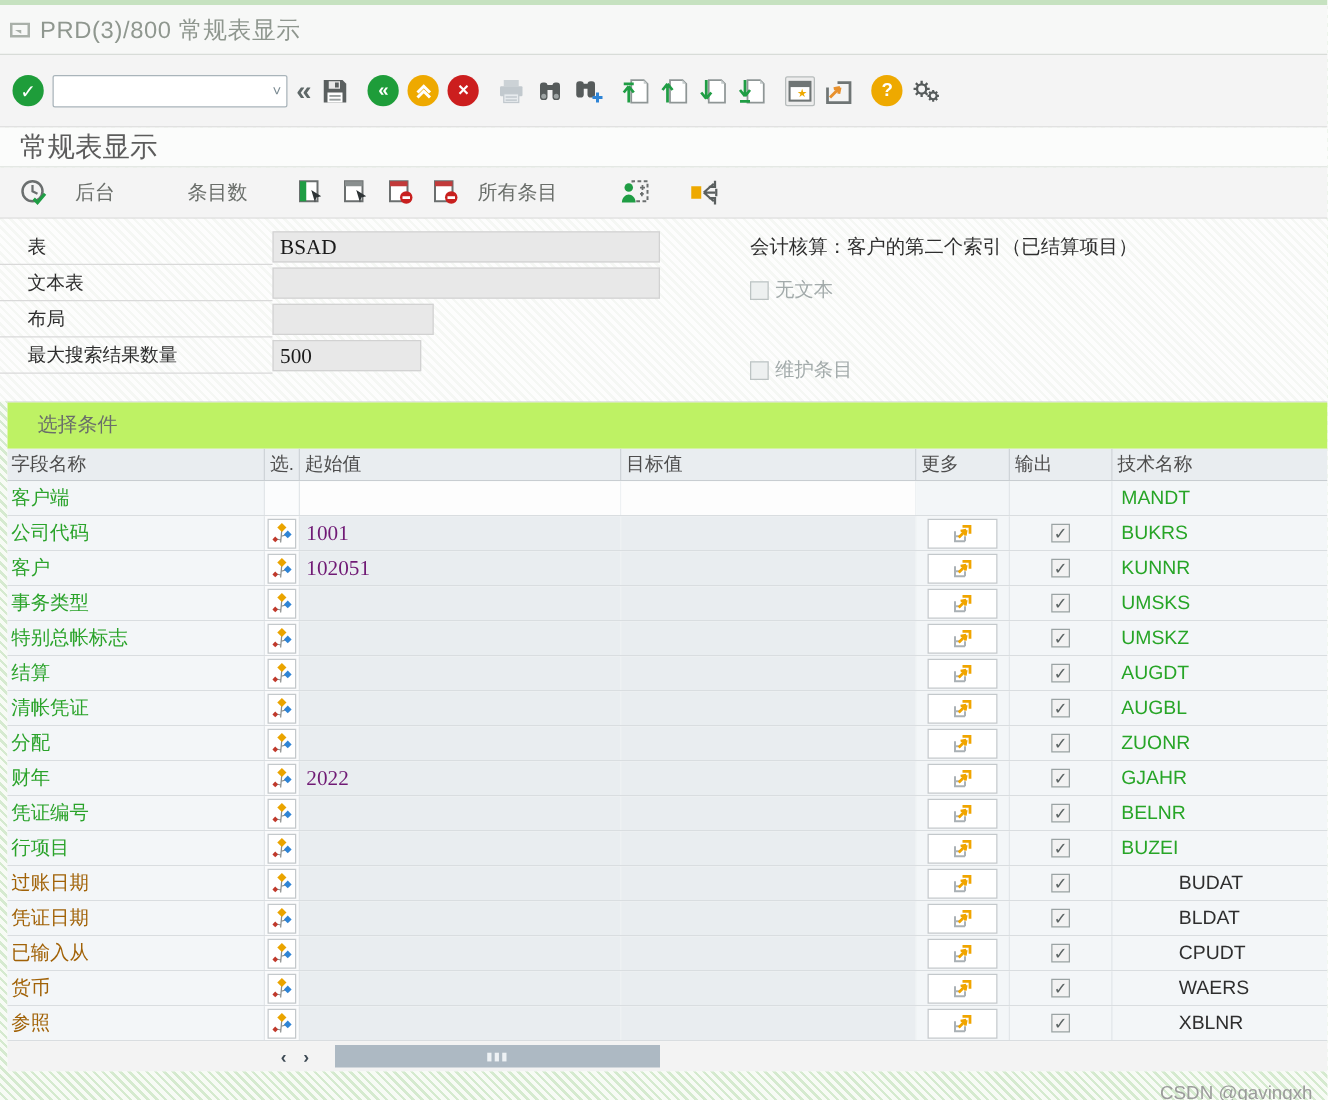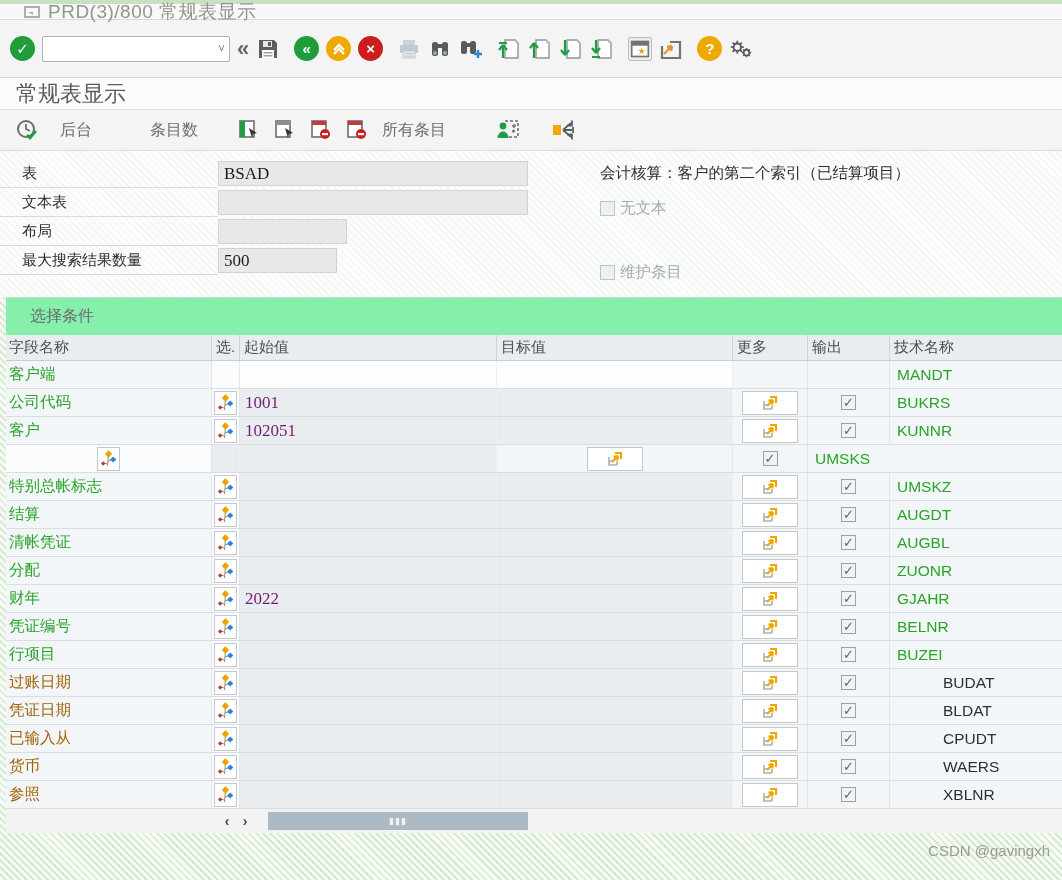--- a/index.html
+++ b/index.html
@@ -4,22 +4,22 @@
 <style>
   * { margin:0; padding:0; box-sizing:border-box; }
   html,body { width:1062px; height:880px; overflow:hidden; }
   body {
     font-family:"Liberation Sans","DejaVu Sans",sans-serif;
     background:repeating-linear-gradient(45deg,#f7fbf5 0 3px,#d5eacf 3px 5px);
     color:#333; font-size:15px;
   }
   
   .top-strip { height:4px; background:#c6e2c0; }
-  .titlebar { height:16px; background:#f7f8f7; border-bottom:1px solid #d8dcd8;
-    display:flex; align-items:center; padding-left:24px; gap:8px; }
+  .titlebar { height:40px; background:#f7f8f7; border-bottom:1px solid #d8dcd8;
+    display:flex; align-items:center; padding-left:8px; gap:8px; }
   .titlebar .sys-icon { width:16px; height:12px; position:relative; }
   .titlebar .sys-icon svg { display:block; }
   .titlebar .title { color:#8f978f; font-size:19px; letter-spacing:.5px; }
   
   .toolbar { height:58px; background:#f4f4f4; border-bottom:1px solid #dadada;
     display:flex; align-items:center; padding:0 10px; }
   .tb-group { display:flex; align-items:center; gap:7px; }
   .tb-sep { width:14px; }
   .circle-btn { width:25px; height:25px; border-radius:50%; display:flex;
     align-items:center; justify-content:center; color:#fff; font-weight:bold; font-size:15px; }
@@ -56,21 +56,21 @@
   .fld.small{ width:119px; }
   .form-right { position:absolute; left:600px; top:12px; }
   .info-text { color:#2e2e2e; font-size:15.5px; }
   .chk-row { display:flex; align-items:center; gap:5px; margin-top:14px; }
   .chk-box { width:15px; height:15px; background:#edf0f0; border:1px solid #bcc3c3; }
   .chk-label { color:#a3abab; font-size:15.5px; }
   .chk-row.second { margin-top:43px; }
   
   .table-panel { margin-left:6px; width:1056px; background:#fff; border-top:1px solid #cfd3cf; }
   .group-title { height:37px; display:flex; align-items:center; padding-left:24px;
-    color:#6a6e6a; font-size:16px; background:#86efac; }
+    color:#6a6e6a; font-size:16px; background:#bef264; }
   .grid-row { display:grid; grid-template-columns:206px 28px 257px 236px 75px 82px 1fr; }
   .hdr { height:26px; background:#e9edf0; border-bottom:1px solid #c8cdd1; }
   .hdr .hcell { display:flex; align-items:center; padding-left:4px; color:#4d4d4d;
     border-right:1px solid #cfd4d8; font-size:15px; }
   .hdr .hcell:first-child { padding-left:3px; }
   .hdr .hcell:last-child { border-right:none; }
   .sel-row { height:28px; border-bottom:1px solid #d9dde0; background:#f3f6f8; }
   .cell { display:flex; align-items:center; overflow:hidden; }
   .c-name { padding-left:3px; border-right:1px solid #e2e6e9; font-size:15.5px; }
   .c-name.green { color:#2aa32a; } .c-name.black { color:#a16207; }
@@ -405,20 +405,21 @@
               <path d="M9 3 h6 v6" fill="none" stroke="#f0a500" stroke-width="2.2"></path>
             </svg>
           </span>
         </div>
         <div class="cell c-out">
           <span class="out-chk">✓</span>
         </div>
         <div class="cell c-tech green">KUNNR</div>
       </div>
       <div class="grid-row sel-row">
+        <div class="cell c-name green">事务类型</div>
         <div class="cell c-sel">
           <span class="sel-btn">
             <svg width="17" height="18" viewBox="0 0 17 18">
               <path d="M7.5 16 L8.5 5 M8 11 L13 9.5 M7.6 14 L3.5 13" stroke="#8a8f8f" stroke-width="1" fill="none"></path>
               <rect x="-2.6" y="-2.6" width="5.2" height="5.2" transform="translate(8.5,4) rotate(45)" fill="#eaa400"></rect>
               <rect x="-2.2" y="-2.2" width="4.4" height="4.4" transform="translate(13.2,9.5) rotate(45)" fill="#2e84d6"></rect>
               <rect x="-1.6" y="-1.6" width="3.2" height="3.2" transform="translate(3.2,13.5) rotate(45)" fill="#c0392b"></rect>
             </svg>
           </span>
         </div>

